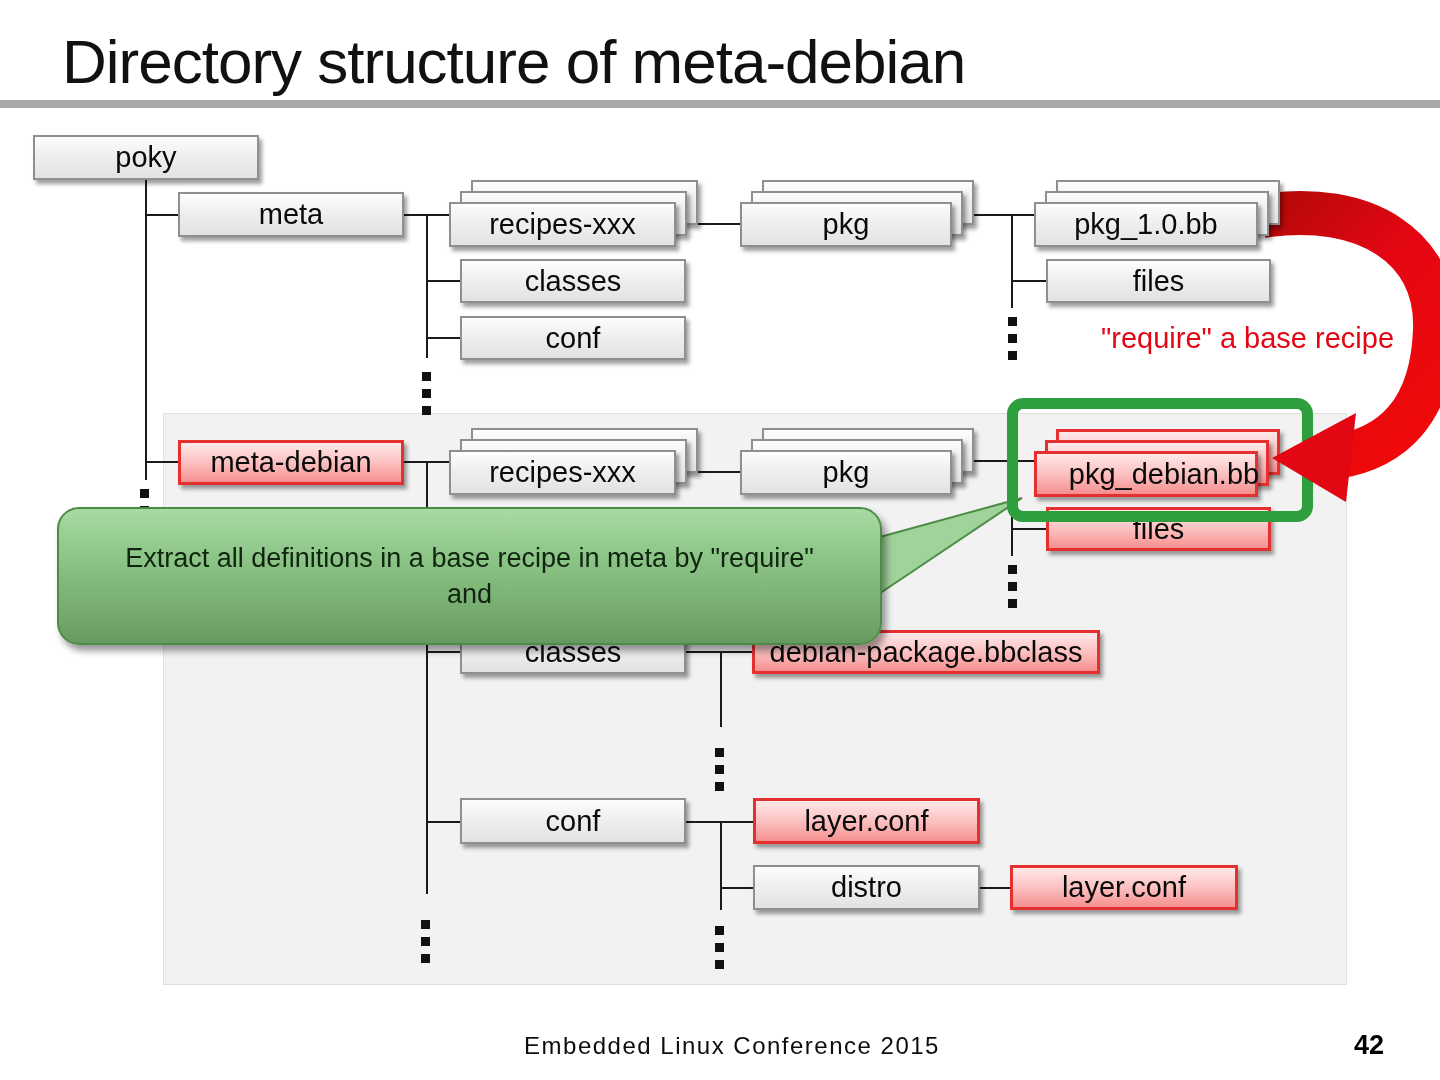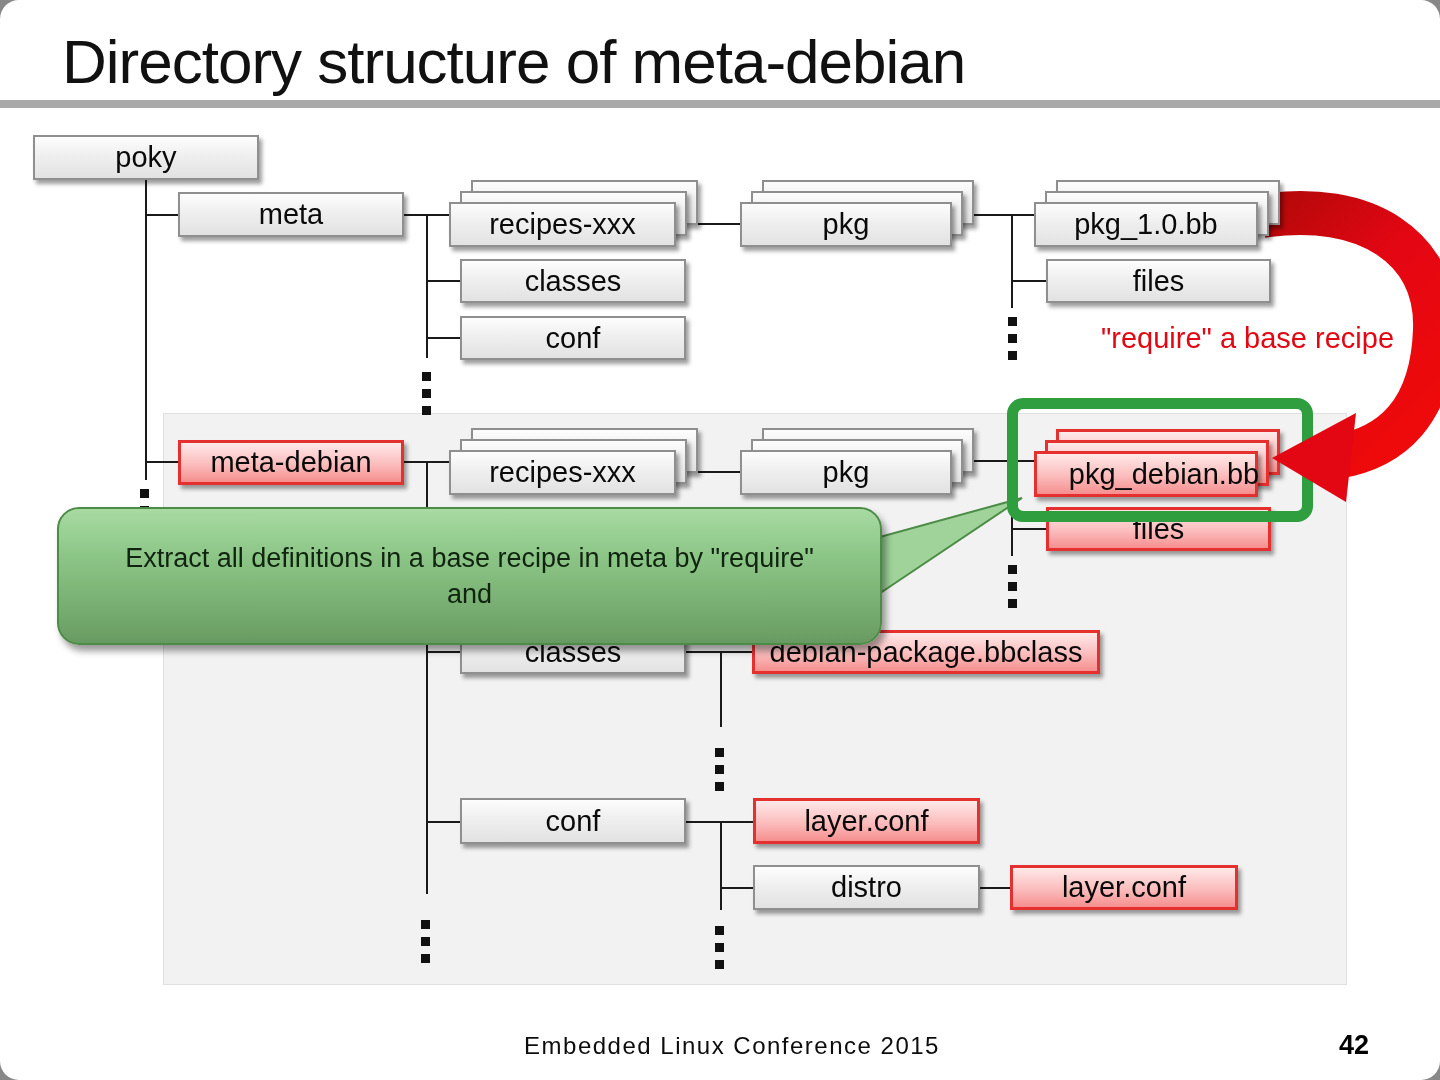--- a/index.html
+++ b/index.html
@@ -1,18 +1,18 @@
 <!DOCTYPE html>
 <html><head>
 <meta charset="utf-8">
 <style>
   html,body{margin:0;padding:0;background:#888;}
   .slide{
     position:relative;width:1440px;height:1080px;background:#ffffff;
-    overflow:hidden;font-family:"Liberation Sans", sans-serif;border-radius:19px;
+    overflow:hidden;font-family:"Liberation Sans", sans-serif;
   }
   .title{
     position:absolute;left:62px;top:26px;width:1340px;
     font-size:62px;color:#111;letter-spacing:-1px;white-space:nowrap;
   }
   .title-rule{
     position:absolute;left:0;top:100px;width:1440px;height:8px;background:#a9a9a9;
   }
   .panel{
     position:absolute;left:163px;top:413px;width:1182px;height:570px;
@@ -54,21 +54,21 @@
     font-size:29px;color:#e30613;text-align:center;white-space:nowrap;z-index:3;
   }
   .footer{
     position:absolute;left:12px;top:1028px;width:1148px;height:52px;z-index:2;
   }
   .footer .conf{
     position:absolute;left:0;top:4px;width:1440px;text-align:center;
     font-size:24px;letter-spacing:1.5px;color:#0d0d0d;
   }
   .footer .pagenum{
-    position:absolute;left:1312px;top:2px;width:60px;text-align:center;
+    position:absolute;left:1312px;top:2px;width:60px;text-align:right;
     font-size:27px;font-weight:bold;color:#000;
   }
 </style>
 </head>
 <body>
 
 <div class="slide">
 
   <div class="title">Directory structure of meta-debian</div>
   <div class="title-rule"></div>

